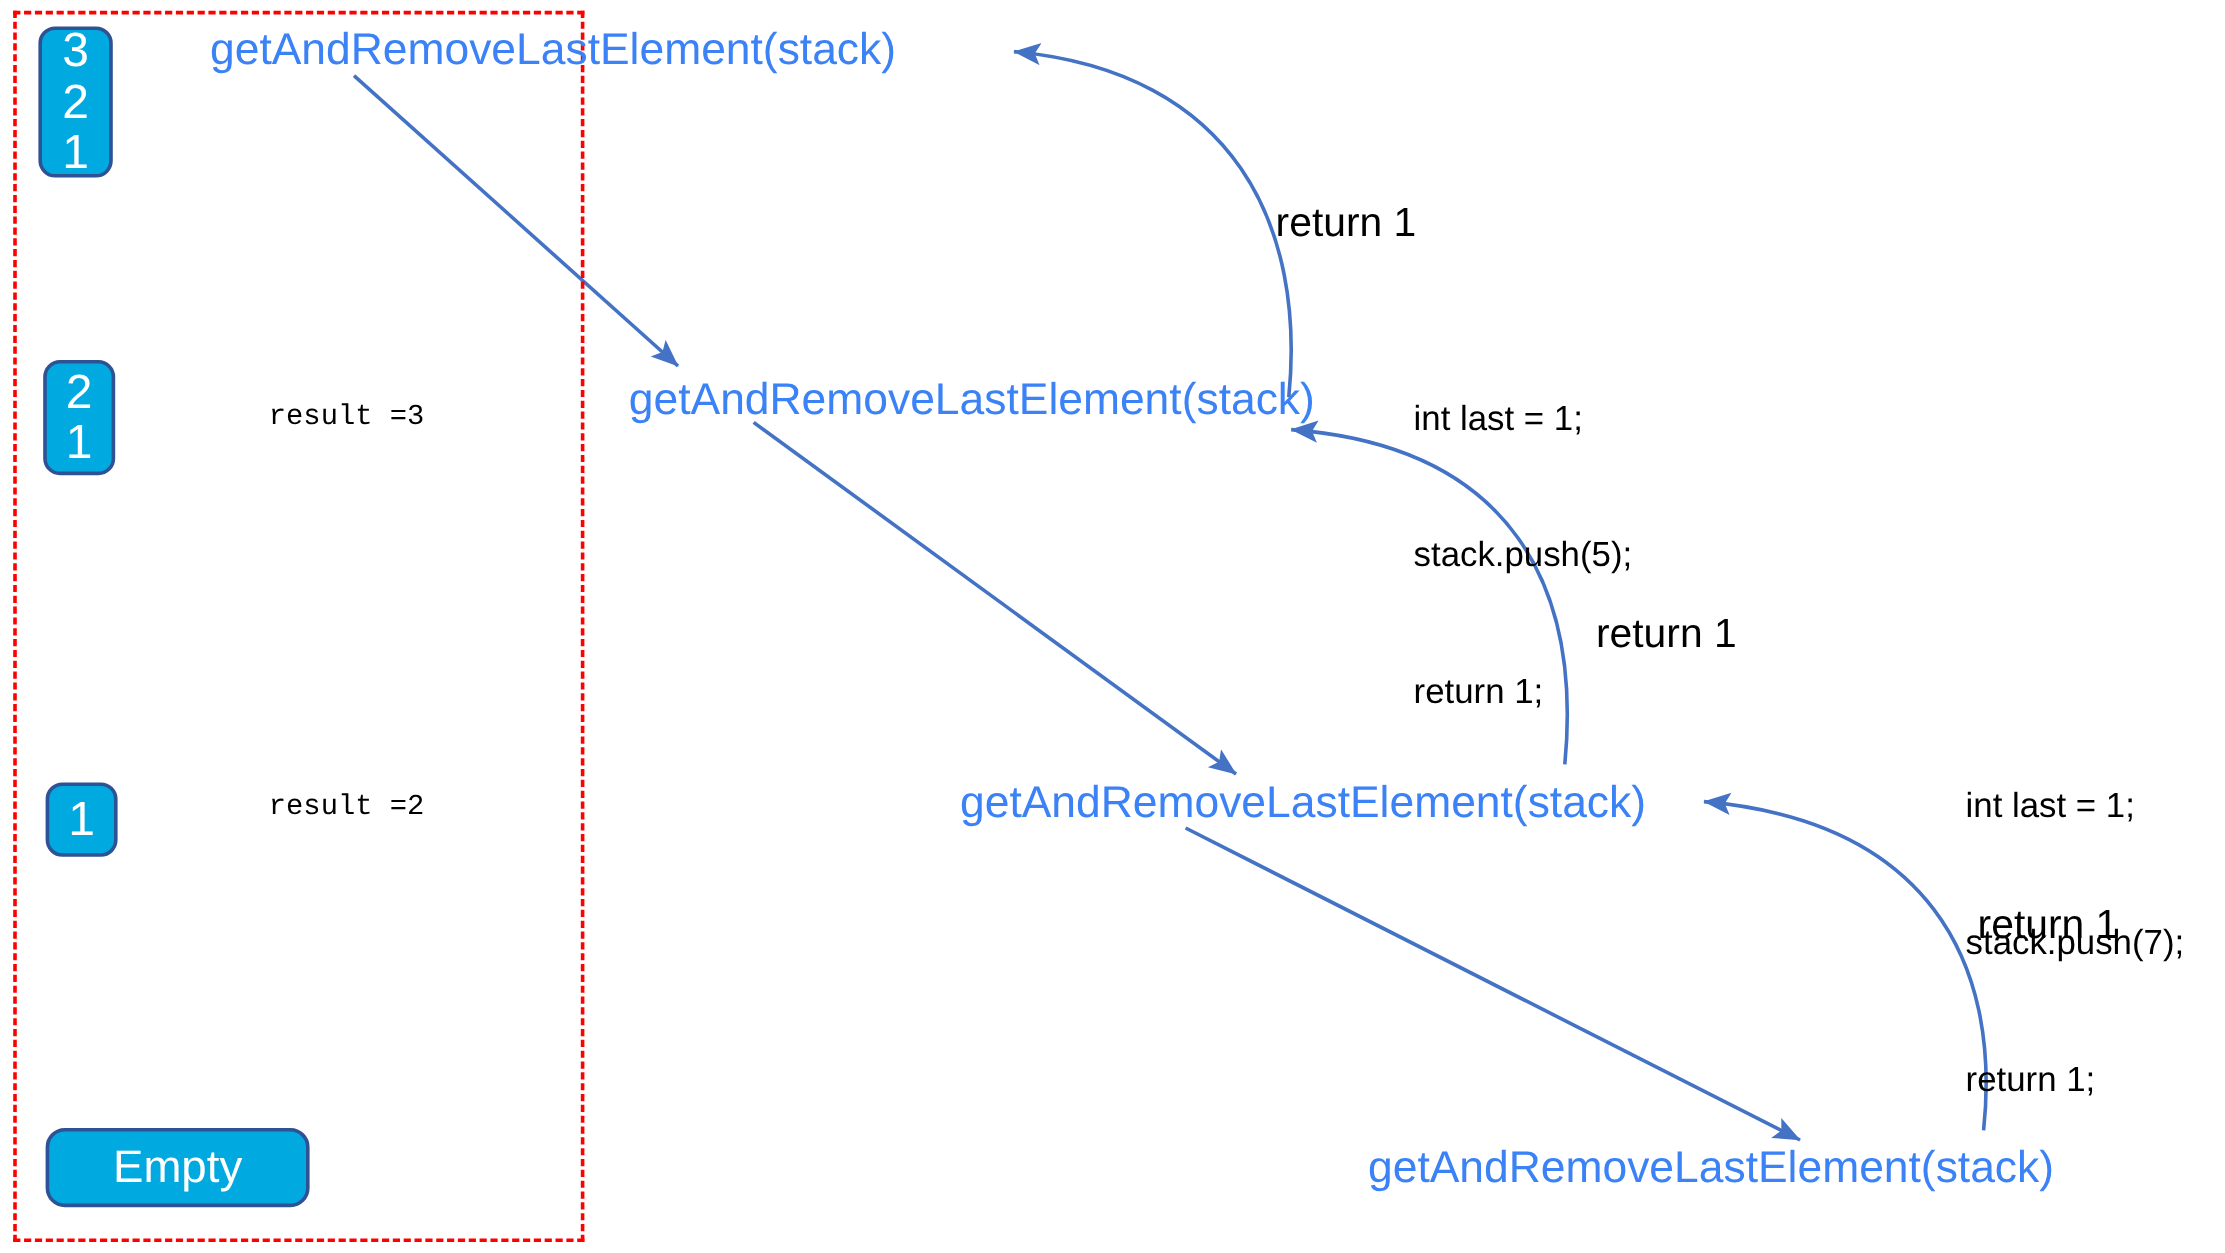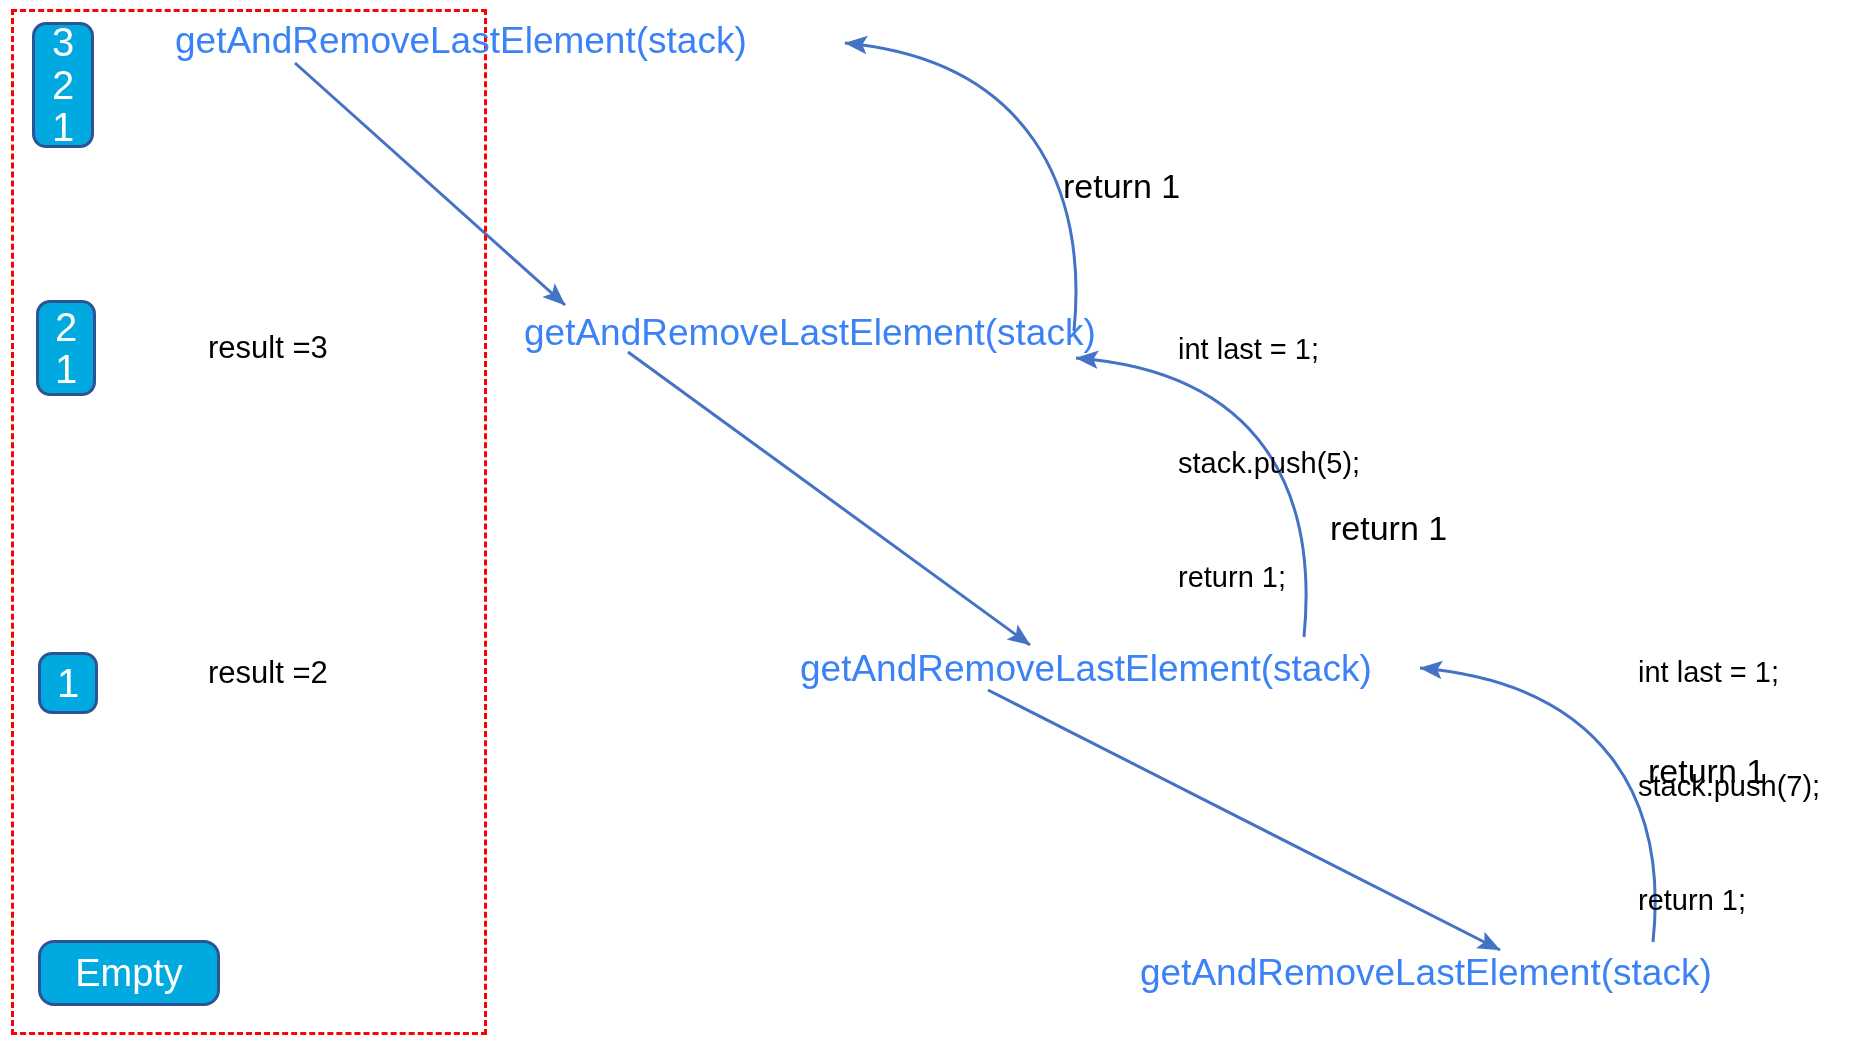--- a/index.html
+++ b/index.html
@@ -59,23 +59,24 @@
     color: #3b82f6;
     font-family: "Liberation Sans", sans-serif;
     font-size: 37px;
     line-height: 42px;
     font-weight: 400;
   }
   .result-label {
     position: absolute;
     white-space: nowrap;
     color: #000000;
-    font-family: Liberation Sans, sans-serif;
-    font-size: 31px;
+    font-family: Liberation Mono, monospace;
+    font-size: 24px;
     line-height: 36px;
+    margin-left: 16px;
   }
   .edge-label {
     position: absolute;
     white-space: nowrap;
     color: #000000;
     font-family: "Liberation Sans", sans-serif;
     font-size: 34px;
     line-height: 36px;
   }
   .code-note {
@@ -120,21 +121,21 @@
     <span class="cell">2</span>
     <span class="cell">1</span>
   </div>
   <div class="result-label" style="left:208px; top:330px;">result =3</div>
 
   <div class="stack-box" style="left:38px; top:652px; width:60px; height:62px;">
     <span class="cell">1</span>
   </div>
   <div class="result-label" style="left:208px; top:655px;">result =2</div>
 
-  <div class="stack-box empty-box" style="left:38px; top:940px; width:182px; height:66px;">
+  <div class="stack-box empty-box" style="left:38px; top:940px; width:220px; height:66px;">
     <span class="cell">Empty</span>
   </div>
 
   <div class="call-label" style="left:175px; top:20px;">getAndRemoveLastElement(stack)</div>
 
   <div class="call-label" style="left:524px; top:312px;">getAndRemoveLastElement(stack)</div>
 
   <div class="call-label" style="left:800px; top:648px;">getAndRemoveLastElement(stack)</div>
 
   <div class="call-label" style="left:1140px; top:952px;">getAndRemoveLastElement(stack)</div>

